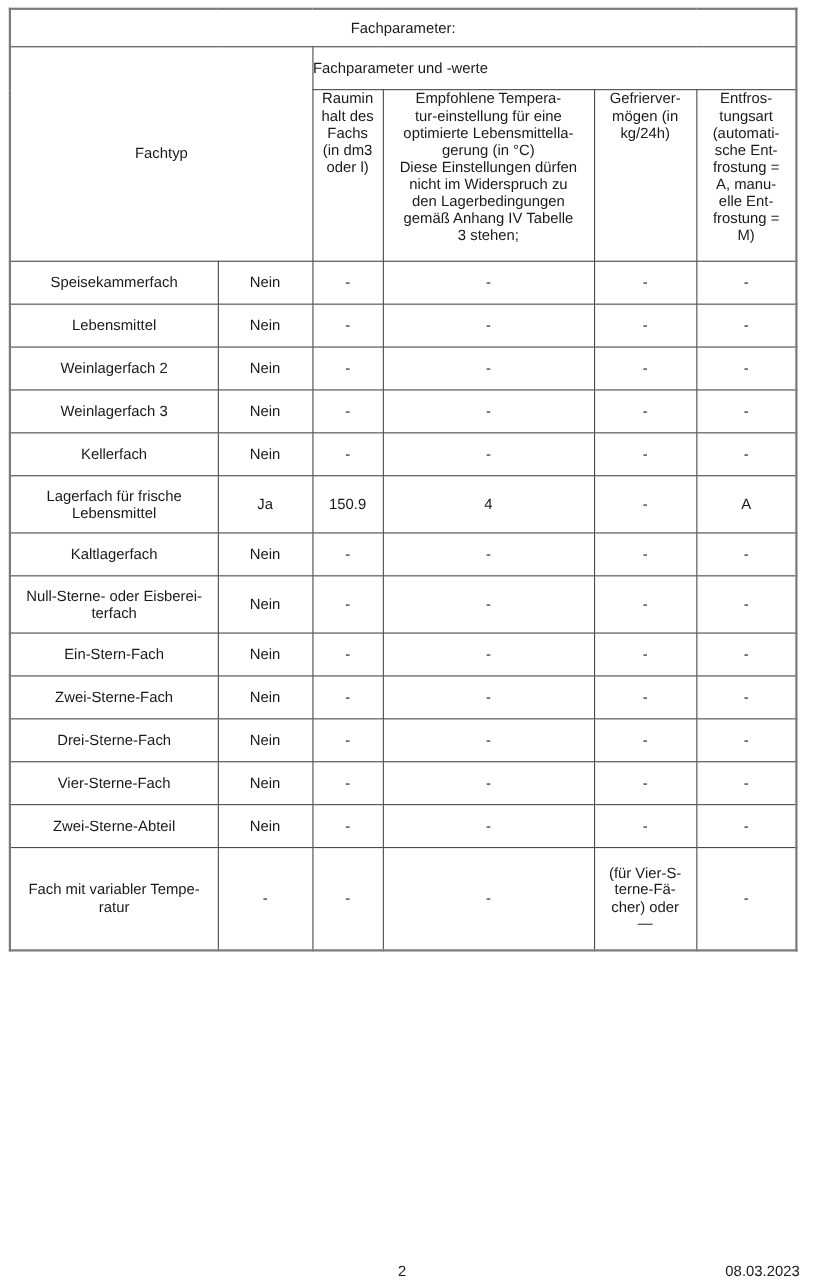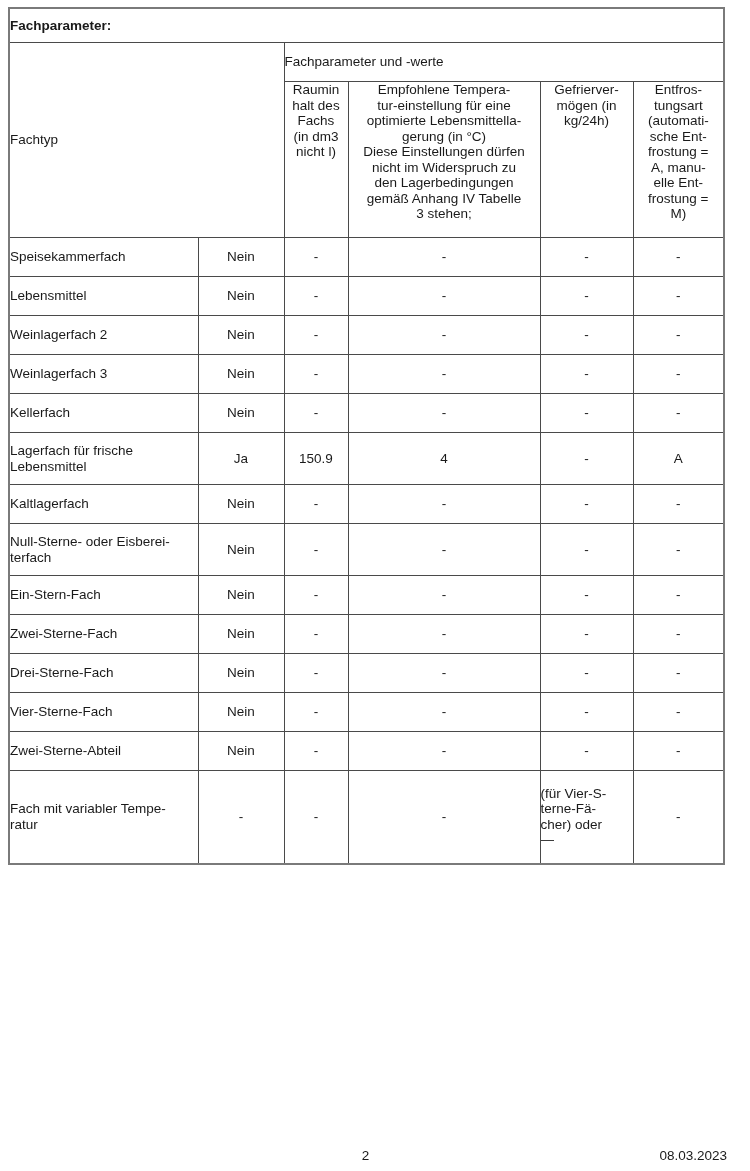--- a/index.html
+++ b/index.html
@@ -25,53 +25,53 @@
   }
   table.fach-table td {
     border: 1px solid #4a4a4a;
     font-size: 13.5px;
     line-height: 15.5px;
     padding: 0;
     overflow: hidden;
     background: #ffffff;
   }
   td.title-cell {
-    font-weight: bold;
-    text-align: left;
+    font-weight: normal;
+    text-align: center;
     vertical-align: middle;
     padding: 2px 9px;
     height: 33px;
   }
   td.fachtyp-cell {
-    text-align: left;
+    text-align: center;
     vertical-align: middle;
   }
   td.group-cell {
     vertical-align: middle;
     height: 38px;
   }
   td.colhead {
     text-align: center;
     vertical-align: top;
     padding-top: 12px;
     white-space: pre-line;
     height: 155px;
   }
   td.label-cell {
-    text-align: left;
+    text-align: center;
     vertical-align: middle;
     padding: 3px 6px 3px 8px;
     white-space: pre-line;
   }
   td.val {
     text-align: center;
     vertical-align: middle;
   }
   td.left-val {
-    text-align: left;
+    text-align: center;
     vertical-align: middle;
     padding: 4px 2px 4px 5px;
     white-space: pre-line;
   }
   tr.r1 { height: 39px; }
   tr.r2 { height: 52px; margin-top: 48px; }
   tr.r3 { height: 93px; }
   .footer {
     position: absolute;
     left: 8px;
@@ -111,21 +111,21 @@
     </tr>
     <tr>
       <td class="fachtyp-cell" colspan="2" rowspan="2">Fachtyp</td>
       <td class="group-cell" colspan="4">Fachparameter und -werte</td>
     </tr>
     <tr>
       <td class="colhead">Raumin
 halt des
 Fachs
 (in dm3
-nicht l)</td>
+oder l)</td>
       <td class="colhead">Empfohlene Tempera-
 tur-einstellung für eine
 optimierte Lebensmittella-
 gerung (in °C)
 Diese Einstellungen dürfen
 nicht im Widerspruch zu
 den Lagerbedingungen
 gemäß Anhang IV Tabelle
 3 stehen;</td>
       <td class="colhead">Gefrierver-

